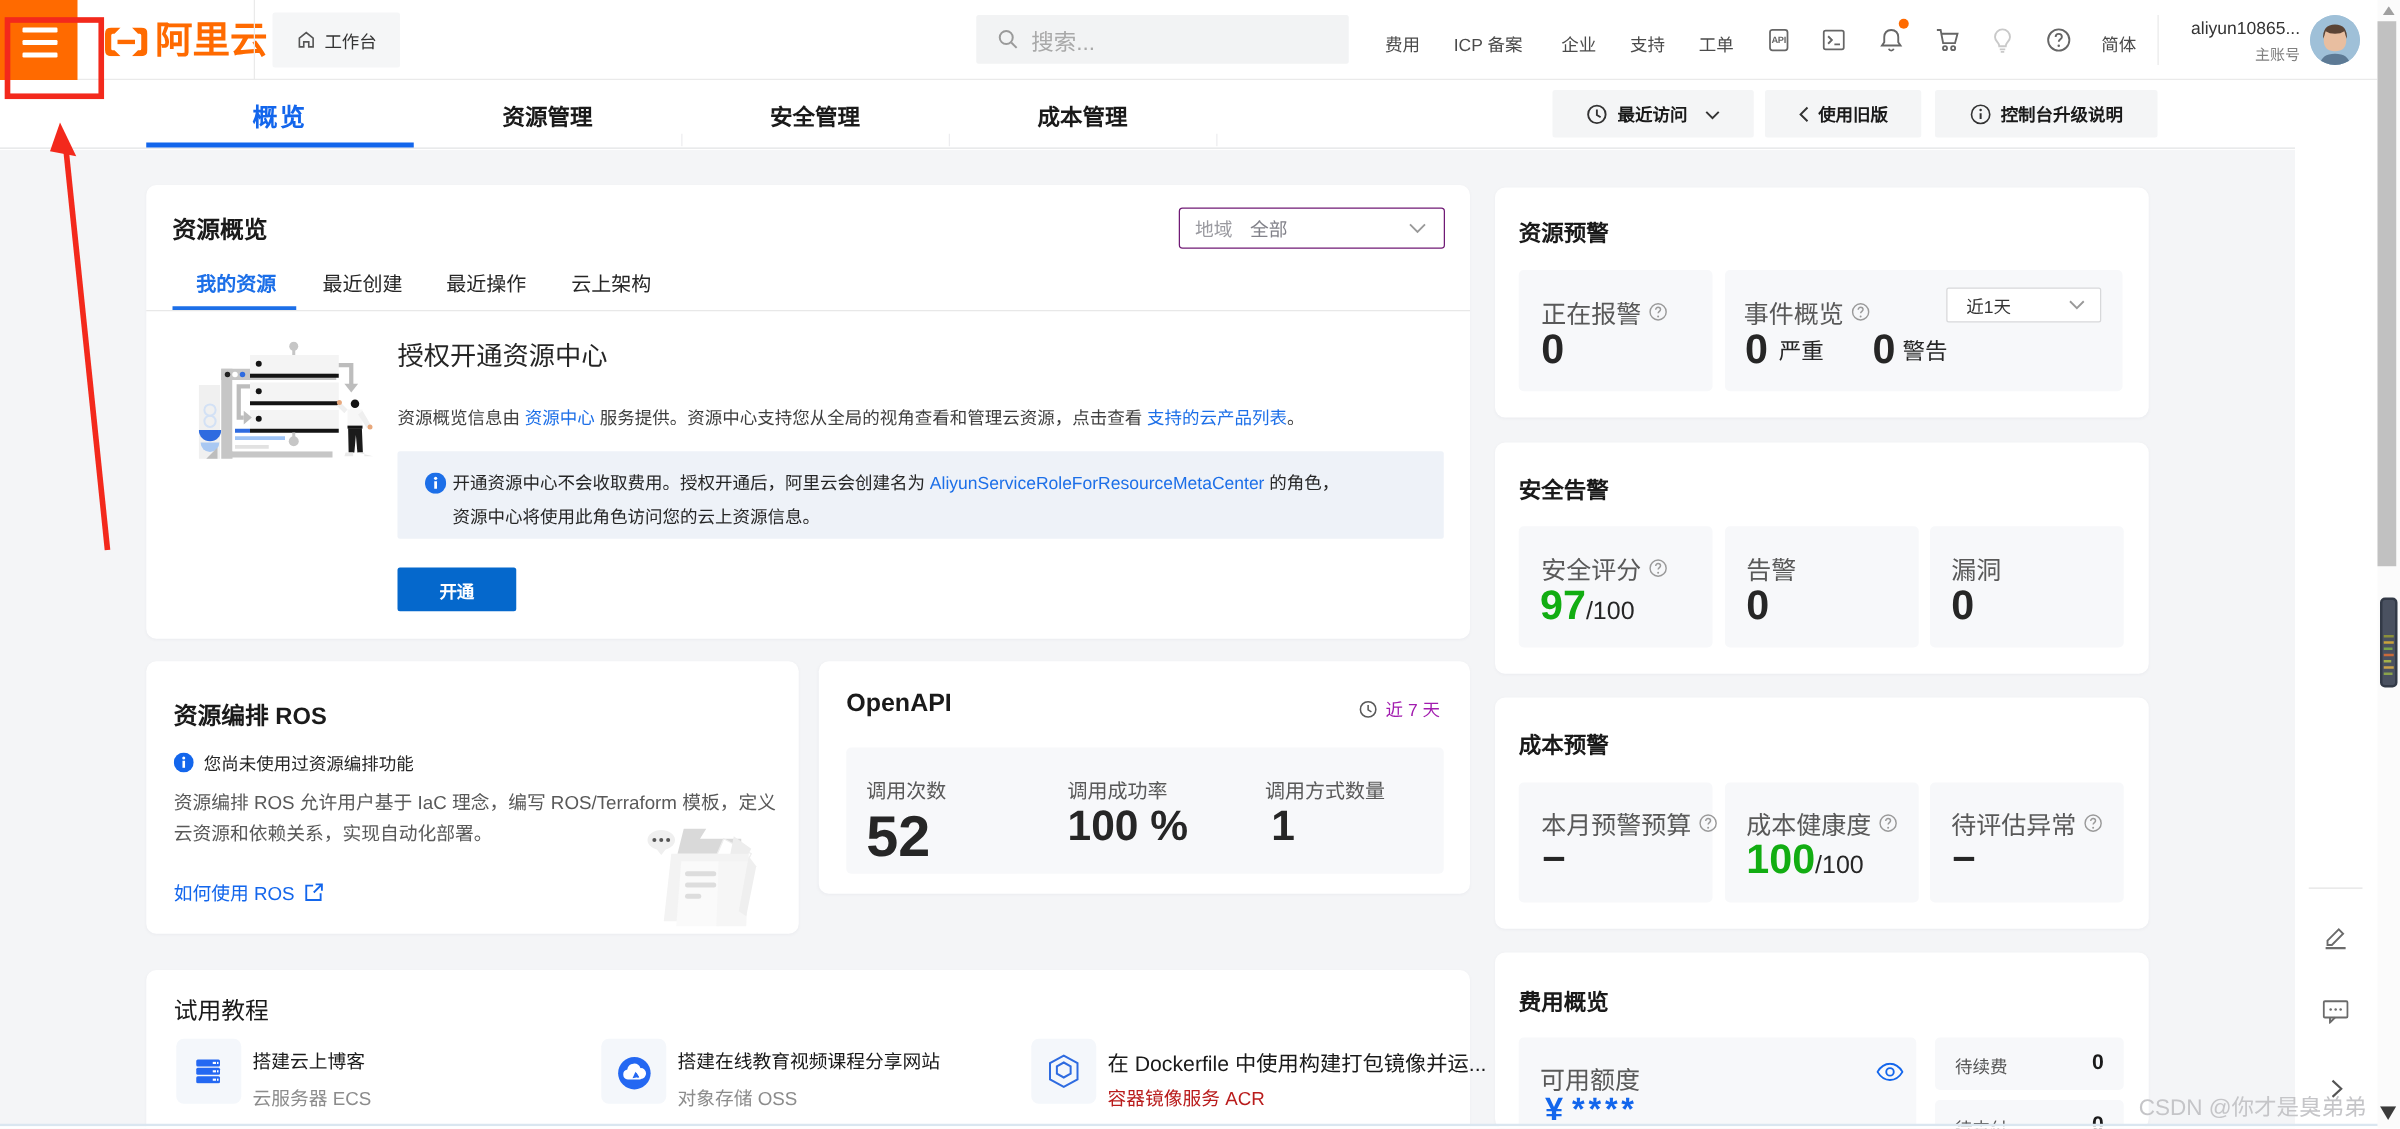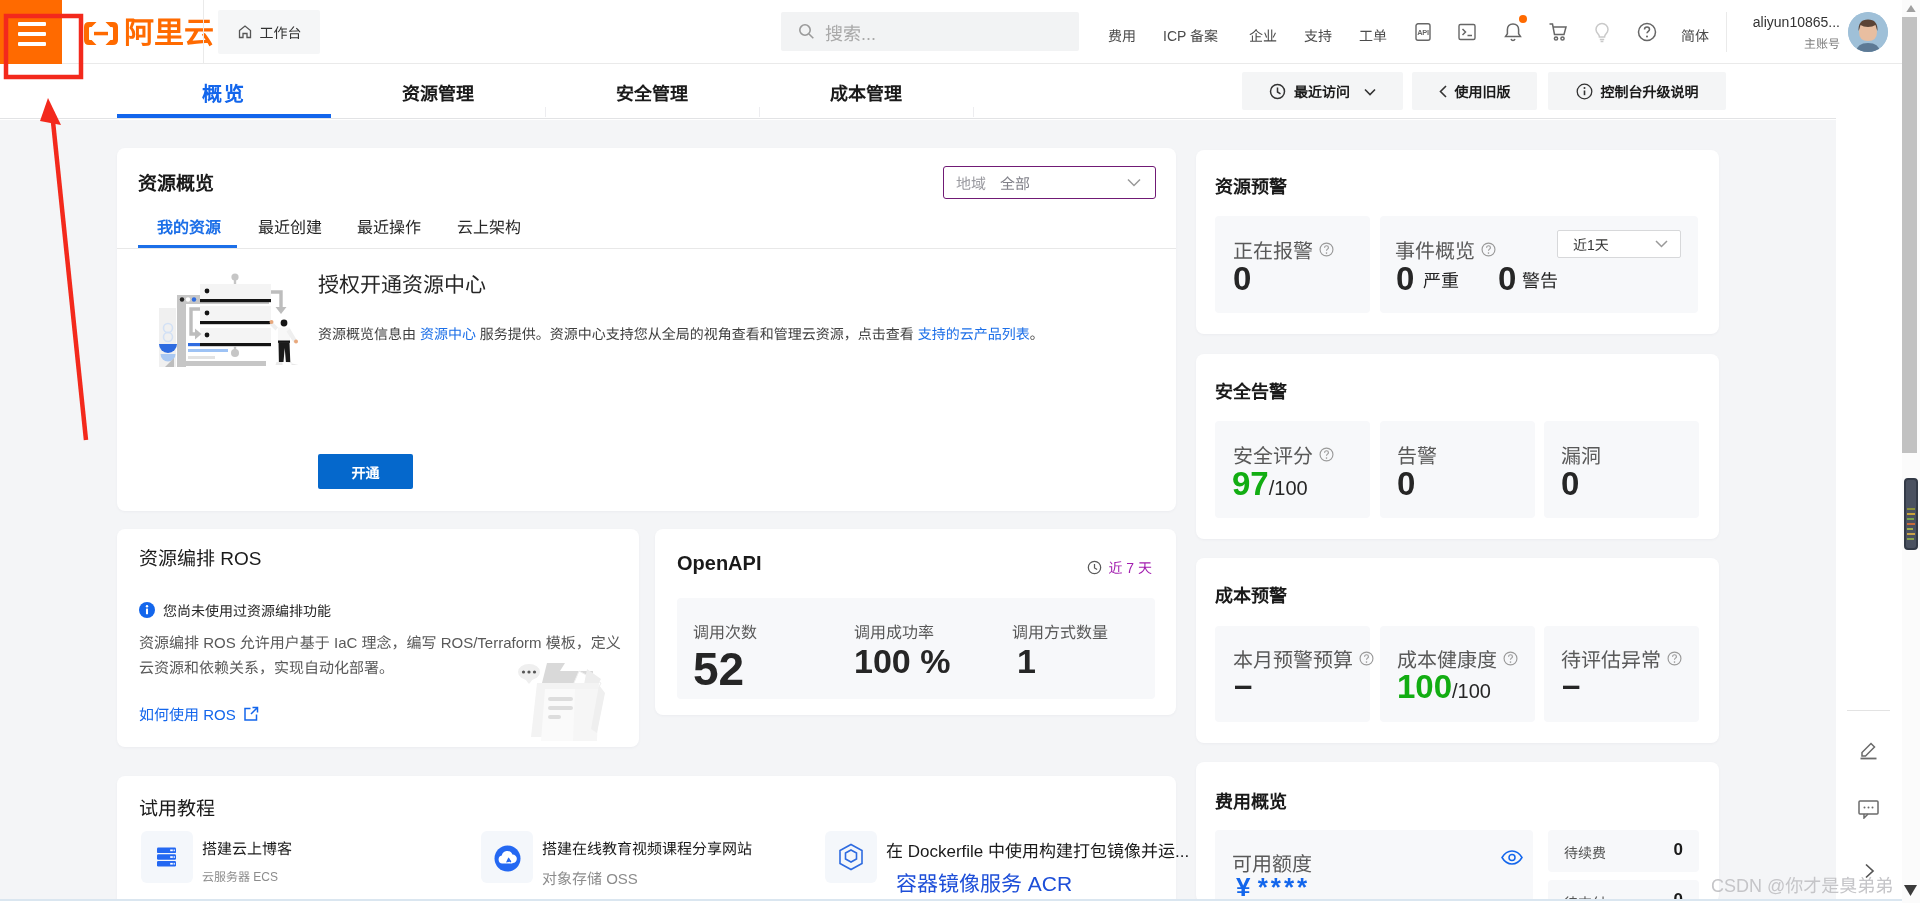--- a/index.html
+++ b/index.html
@@ -235,25 +235,33 @@
         <circle cx="112.5" cy="49" r="2" fill="#E8A87C"></circle>
         <path d="M131 55.5 l7 12 l-3.5 2 l-7-11Z" fill="#EFEFEF"></path>
         <circle cx="137" cy="68.5" r="2" fill="#E8A87C"></circle>
         <rect x="119" y="67.5" width="12" height="2.4" fill="#141414"></rect>
         <path d="M119.5 69.5 h11 l0.8 19.5 h-4.4 l-1.2-14 l-1.2 14 h-4.6Z" fill="#1b1b1b"></path>
         <path d="M117.5 89 h6 v3 h-7Z" fill="#E9E9E9"></path>
         <path d="M126.5 89 h6 v3 h7Z" fill="#E9E9E9"></path>
       </svg>
       <div style="position:absolute;left:201px;top:120px;font-size:21px;color:#262626">授权开通资源中心</div>
       <div style="position:absolute;left:201px;top:175px;font-size:14px;color:#404040">资源概览信息由 <span class="blue">资源中心</span> 服务提供。资源中心支持您从全局的视角查看和管理云资源，点击查看 <span class="blue">支持的云产品列表</span>。</div>
+      <div id="infobox">
+        <svg style="position:absolute;left:22px;top:17px" width="17" height="17" viewBox="0 0 17 17">
+            <circle cx="8.5" cy="8.5" r="8.5" fill="#1C6FE8"></circle>
+            <rect x="7.4" y="7" width="2.2" height="6" fill="#fff"></rect>
+            <circle cx="8.5" cy="4.6" r="1.3" fill="#fff"></circle>
+          </svg>
+        开通资源中心不会收取费用。授权开通后，阿里云会创建名为 <span class="blue">AliyunServiceRoleForResourceMetaCenter</span> 的角色，<br>资源中心将使用此角色访问您的云上资源信息。
+      </div>
       <div id="btn-open">开通</div>
     </div>
 
     <div class="card" id="cardB" style="left:117px;top:409px;width:522px;height:218px">
-      <div class="ctitle" style="left:22px;top:14px;font-weight:normal">资源编排 ROS</div>
+      <div class="ctitle" style="left:22px;top:28px;font-weight:bold">资源编排 ROS</div>
       <div style="position:absolute;left:22px;top:71px;font-size:14px;color:#262626;display:flex;align-items:center">
         <svg width="16" height="16" viewBox="0 0 17 17" style="margin-right:8px">
             <circle cx="8.5" cy="8.5" r="8.5" fill="#1366EC"></circle>
             <rect x="7.4" y="7" width="2.2" height="6" fill="#fff"></rect>
             <circle cx="8.5" cy="4.6" r="1.3" fill="#fff"></circle>
           </svg>
         您尚未使用过资源编排功能
       </div>
       <div style="position:absolute;left:22px;top:101px;font-size:15px;color:#595959;line-height:25px">资源编排 ROS 允许用户基于 IaC 理念，编写 ROS/Terraform 模板，定义<br>云资源和依赖关系，实现自动化部署。</div>
       <div style="position:absolute;left:22px;top:174px;font-size:15px;color:#1366EC;display:flex;align-items:center">如何使用 ROS
@@ -308,41 +316,41 @@
             <rect x="1" y="7.2" width="19" height="5.6" rx="1.2" fill="#2468F2"></rect>
             <rect x="1" y="13.9" width="19" height="5.6" rx="1.2" fill="#2468F2"></rect>
           <rect x="14.2" y="2.5" width="2.6" height="1.7" fill="#fff"></rect>
             <rect x="14.2" y="9.2" width="2.6" height="1.7" fill="#fff"></rect>
             <rect x="14.2" y="15.9" width="2.6" height="1.7" fill="#fff"></rect>
           <rect x="17.6" y="2.5" width="1.2" height="1.7" fill="#fff"></rect>
             <rect x="17.6" y="9.2" width="1.2" height="1.7" fill="#fff"></rect>
             <rect x="17.6" y="15.9" width="1.2" height="1.7" fill="#fff"></rect>
         </svg>
         <div style="position:absolute;left:61px;top:6px;font-size:15px;color:#1a1a1a;white-space:nowrap">搭建云上博客</div>
-        <div style="position:absolute;left:61px;top:36px;font-size:12px;color:#8c8c8c;white-space:nowrap">云服务器 ECS</div>
+        <div style="position:absolute;left:61px;top:36px;font-size:15px;color:#8c8c8c;white-space:nowrap">云服务器 ECS</div>
       </div>
       <div class="tut" style="position:absolute;left:364px;top:55px">
         <div style="position:absolute;left:0;top:0;width:52px;height:52px;background:#F4F7FB;border-radius:6px"></div>
         <svg style="position:absolute;left:13px;top:14px" width="27" height="27" viewBox="0 0 27 27">
           <circle cx="13.5" cy="13.5" r="13" fill="#2468F2"></circle>
           <path d="M8.2 18.5 a4 4 0 0 1-0.4-7.9 a5.5 5.5 0 0 1 10.6-1.1 a4.3 4.3 0 0 1 0.3 8.6 l-0.5 0.4Z" fill="#fff"></path>
           <path d="M12 17.5 l5-1 l-2.6-4.2Z" fill="#2468F2"></path>
           <path d="M14.6 13.6 l2.2 3.5" stroke="#2468F2" stroke-width="1.4"></path>
         </svg>
         <div style="position:absolute;left:61px;top:6px;font-size:15px;color:#1a1a1a;white-space:nowrap">搭建在线教育视频课程分享网站</div>
         <div style="position:absolute;left:61px;top:36px;font-size:15px;color:#8c8c8c;white-space:nowrap">对象存储 OSS</div>
       </div>
       <div class="tut" style="position:absolute;left:708px;top:55px">
         <div style="position:absolute;left:0;top:0;width:52px;height:52px;background:#F4F7FB;border-radius:6px"></div>
         <svg style="position:absolute;left:13px;top:12px" width="26" height="28" viewBox="0 0 26 28" fill="none" stroke="#2E6BE0" stroke-width="1.6">
           <path d="M13 1.5 L24 7.5 V20.5 L13 26.5 L2 20.5 V7.5 Z"></path>
           <path d="M13 7 L18.5 10 V16 L13 19 L7.5 16 V10 Z"></path>
         </svg>
         <div style="position:absolute;left:61px;top:6px;font-size:17px;color:#1a1a1a;white-space:nowrap">在 Dockerfile 中使用构建打包镜像并运...</div>
-        <div style="position:absolute;left:71px;top:36px;font-size:21px;color:#1d4ed8;white-space:nowrap">容器镜像服务 ACR</div>
+        <div style="position:absolute;left:61px;top:36px;font-size:15px;color:#b91c1c;white-space:nowrap">容器镜像服务 ACR</div>
       </div>
     </div>
 
     <div class="card" id="cardE" style="left:1196px;top:30px;width:523px;height:184px">
       <div class="ctitle" style="left:19px;top:22px;font-size:18px">资源预警</div>
       <div class="statbox" style="left:19px;top:66px;width:155px;height:97px"></div>
       <div class="statbox" style="left:184px;top:66px;width:318px;height:97px"></div>
       <div class="slabel" style="left:37px;top:85px">正在报警
         <svg width="15" height="15" viewBox="0 0 17 17" fill="none" stroke="#9a9a9a" stroke-width="1.3">
             <circle cx="8.5" cy="8.5" r="7.3"></circle>

